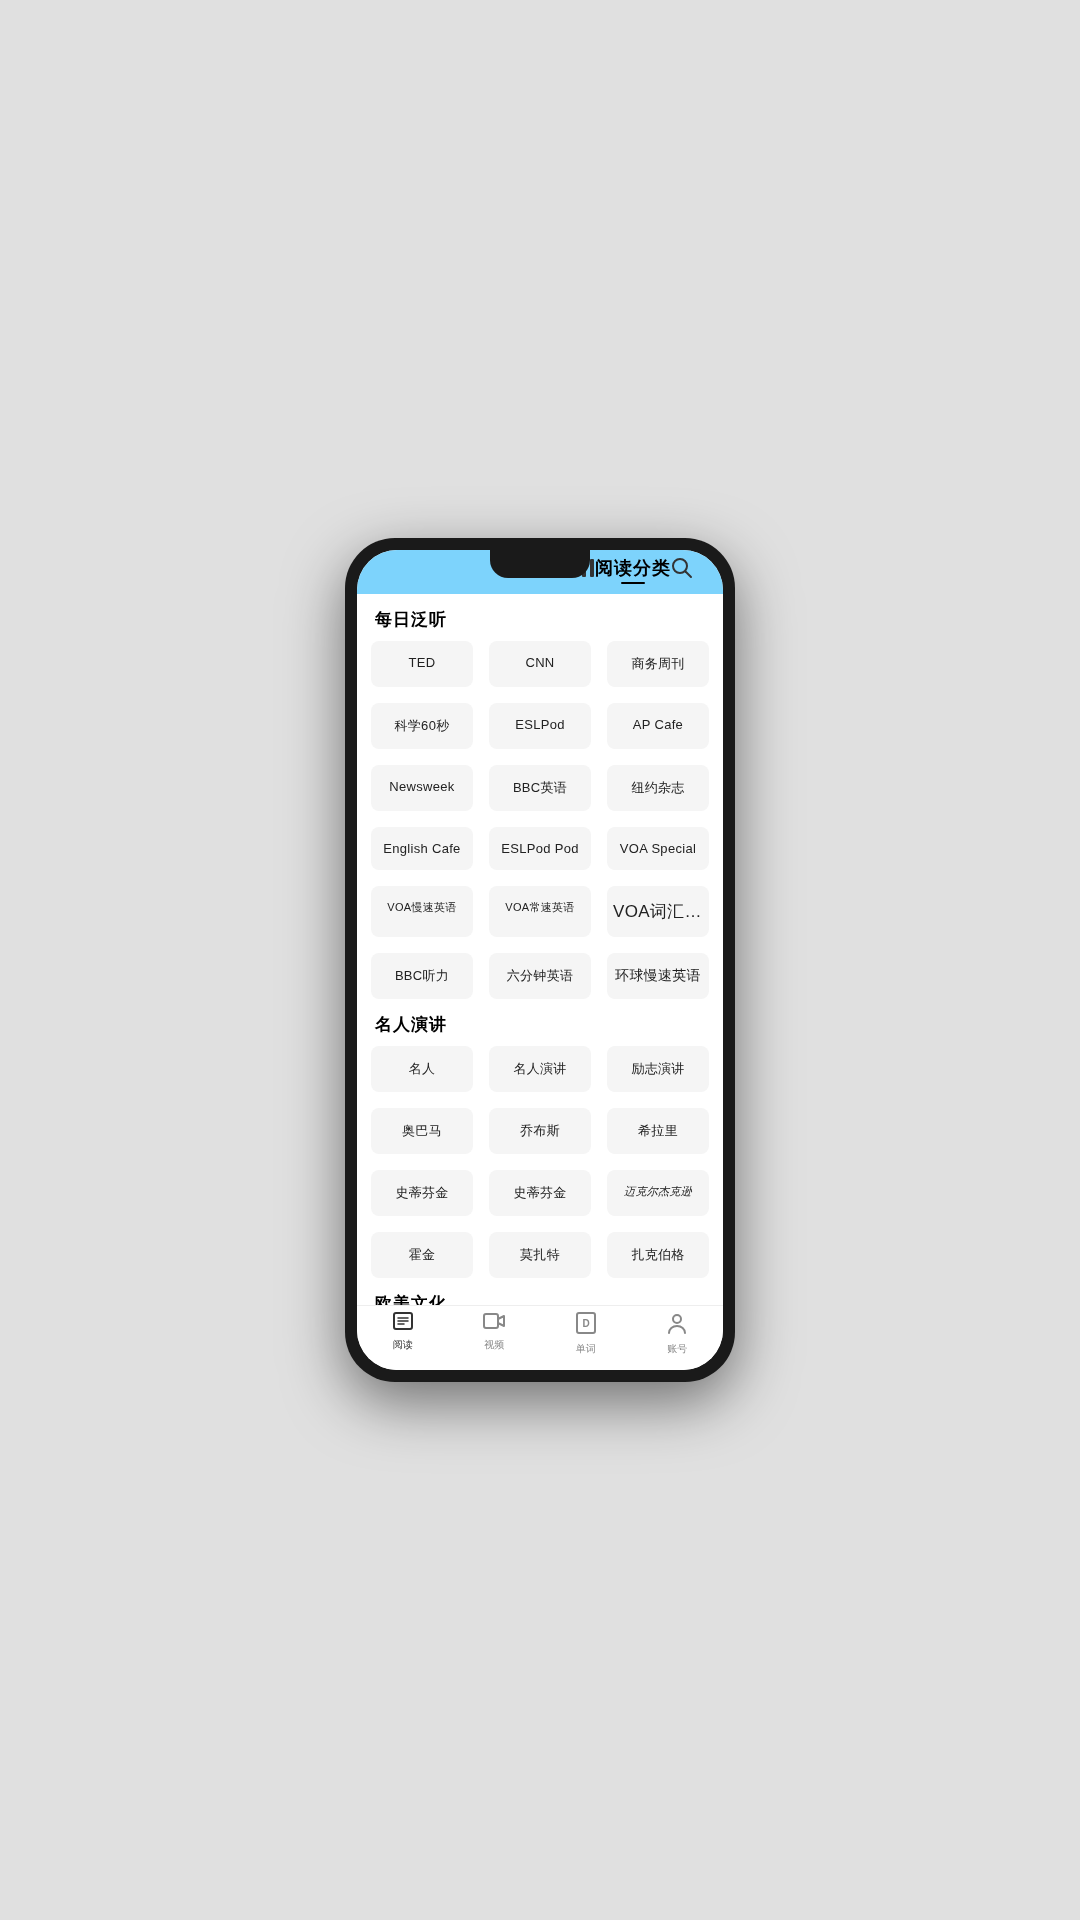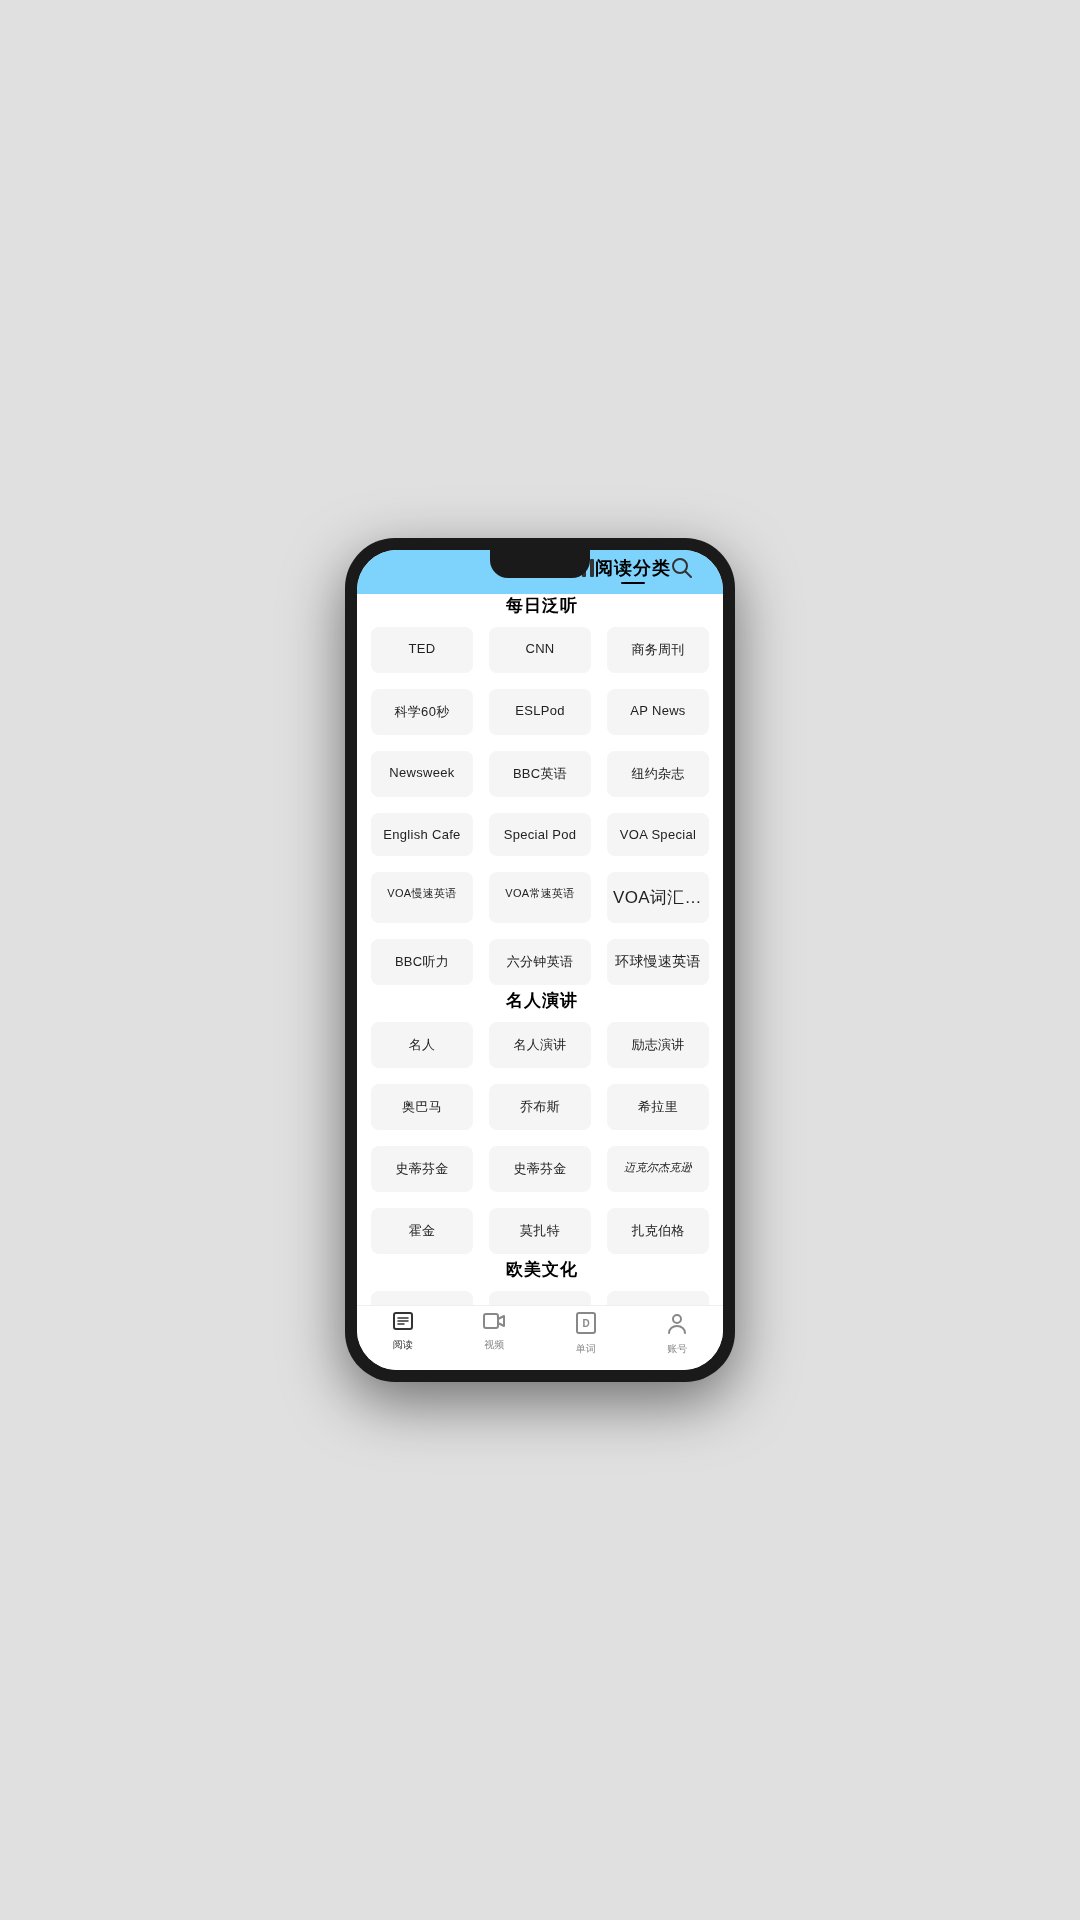--- a/index.html
+++ b/index.html
@@ -92,23 +92,22 @@
       flex: 1;
       overflow-y: auto;
       padding: 0 14px 10px;
       background: #fff;
     }
     .scroll-area::-webkit-scrollbar { display: none; }
     .section-title {
       font-size: 17px;
       font-weight: 700;
       color: #000;
-      margin: 0 0 10px 4px;
+      margin: 14px 0 10px 4px;
       letter-spacing: 1px;
-      text-align: center;
     }
     .grid {
       display: grid;
       grid-template-columns: repeat(3, 1fr);
       gap: 16px;
       margin-bottom: 4px;
     }
     .grid-item {
       background: #f5f5f5;
       border-radius: 8px;
@@ -193,28 +192,28 @@
 
       <div class="section-title">每日泛听</div>
       <div class="grid">
 
         <div class="grid-item">TED</div>
         <div class="grid-item">CNN</div>
         <div class="grid-item">商务周刊</div>
 
         <div class="grid-item">科学60秒</div>
         <div class="grid-item">ESLPod</div>
-        <div class="grid-item">AP News</div>
+        <div class="grid-item">AP Cafe</div>
 
         <div class="grid-item">Newsweek</div>
         <div class="grid-item">BBC英语</div>
         <div class="grid-item">纽约杂志</div>
 
         <div class="grid-item">English Cafe</div>
-        <div class="grid-item">Special Pod</div>
+        <div class="grid-item">ESLPod Pod</div>
         <div class="grid-item">VOA Special</div>
 
         <div class="grid-item" style="font-size:11px;">VOA慢速英语</div>
         <div class="grid-item" style="font-size:11px;">VOA常速英语</div>
         <div class="grid-item" style="font-size:17px;">VOA词汇典故</div>
 
         <div class="grid-item">BBC听力</div>
         <div class="grid-item">六分钟英语</div>
         <div class="grid-item" style="font-size:14px;">环球慢速英语</div>
       </div>

